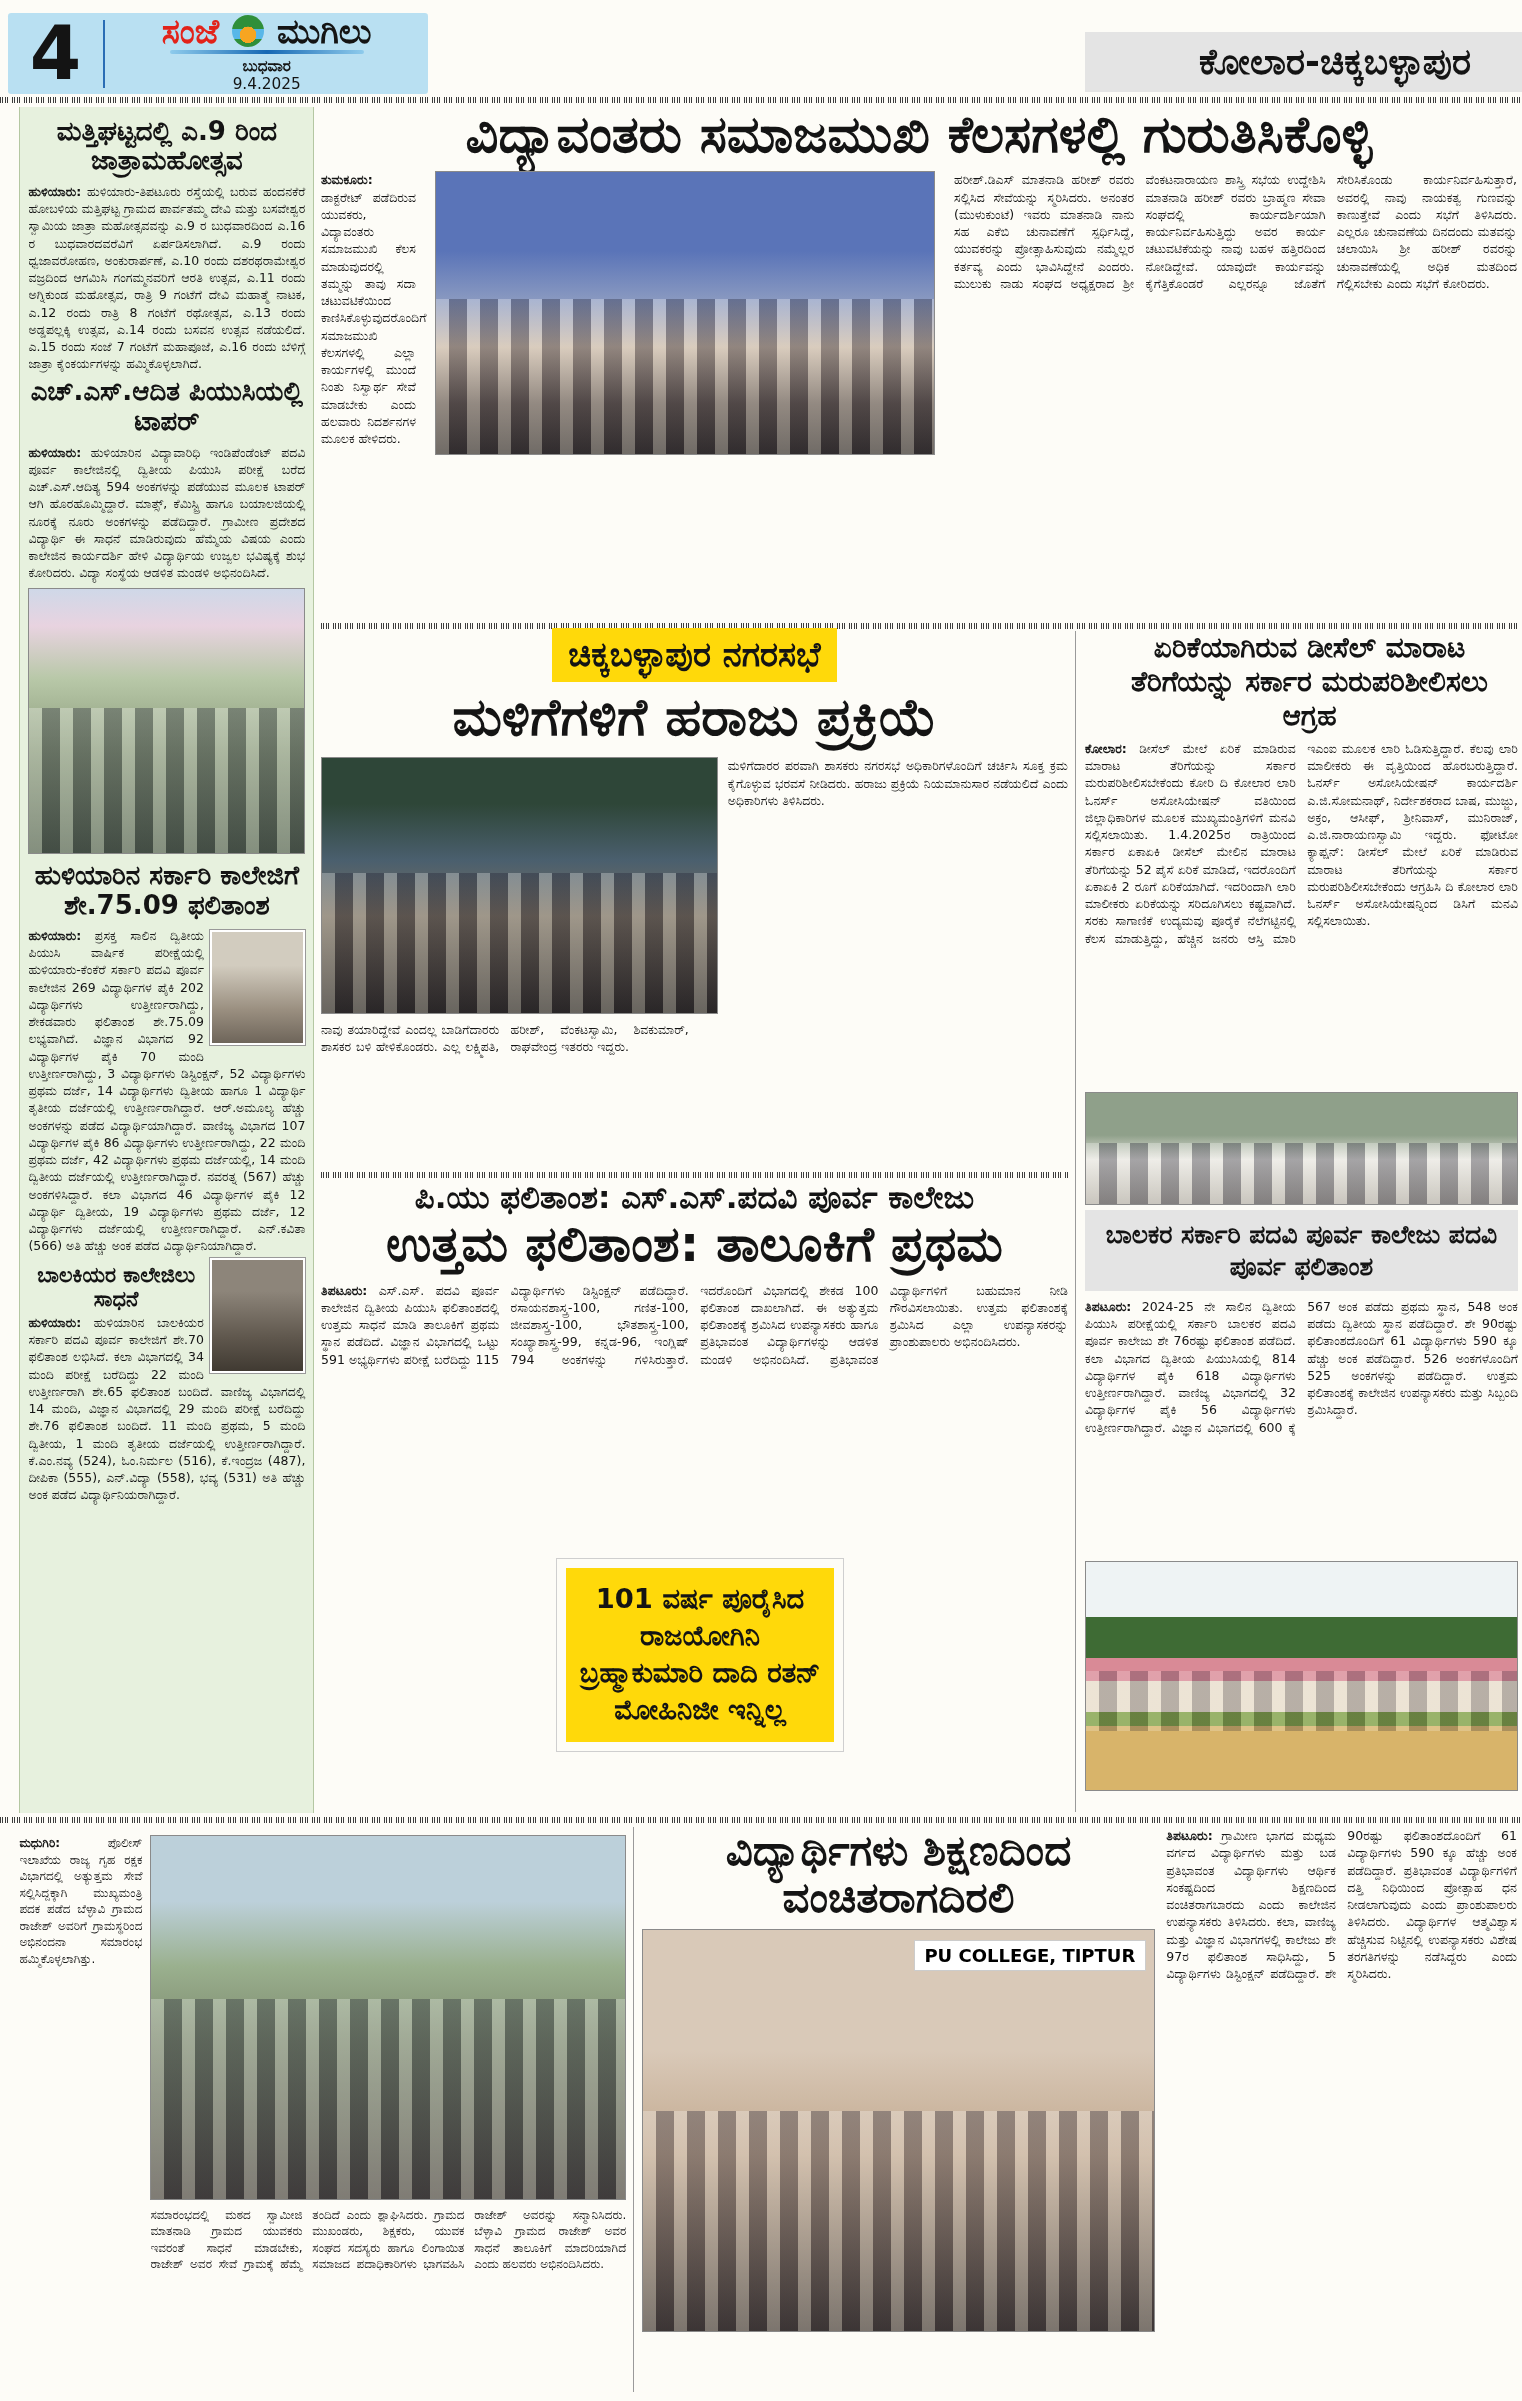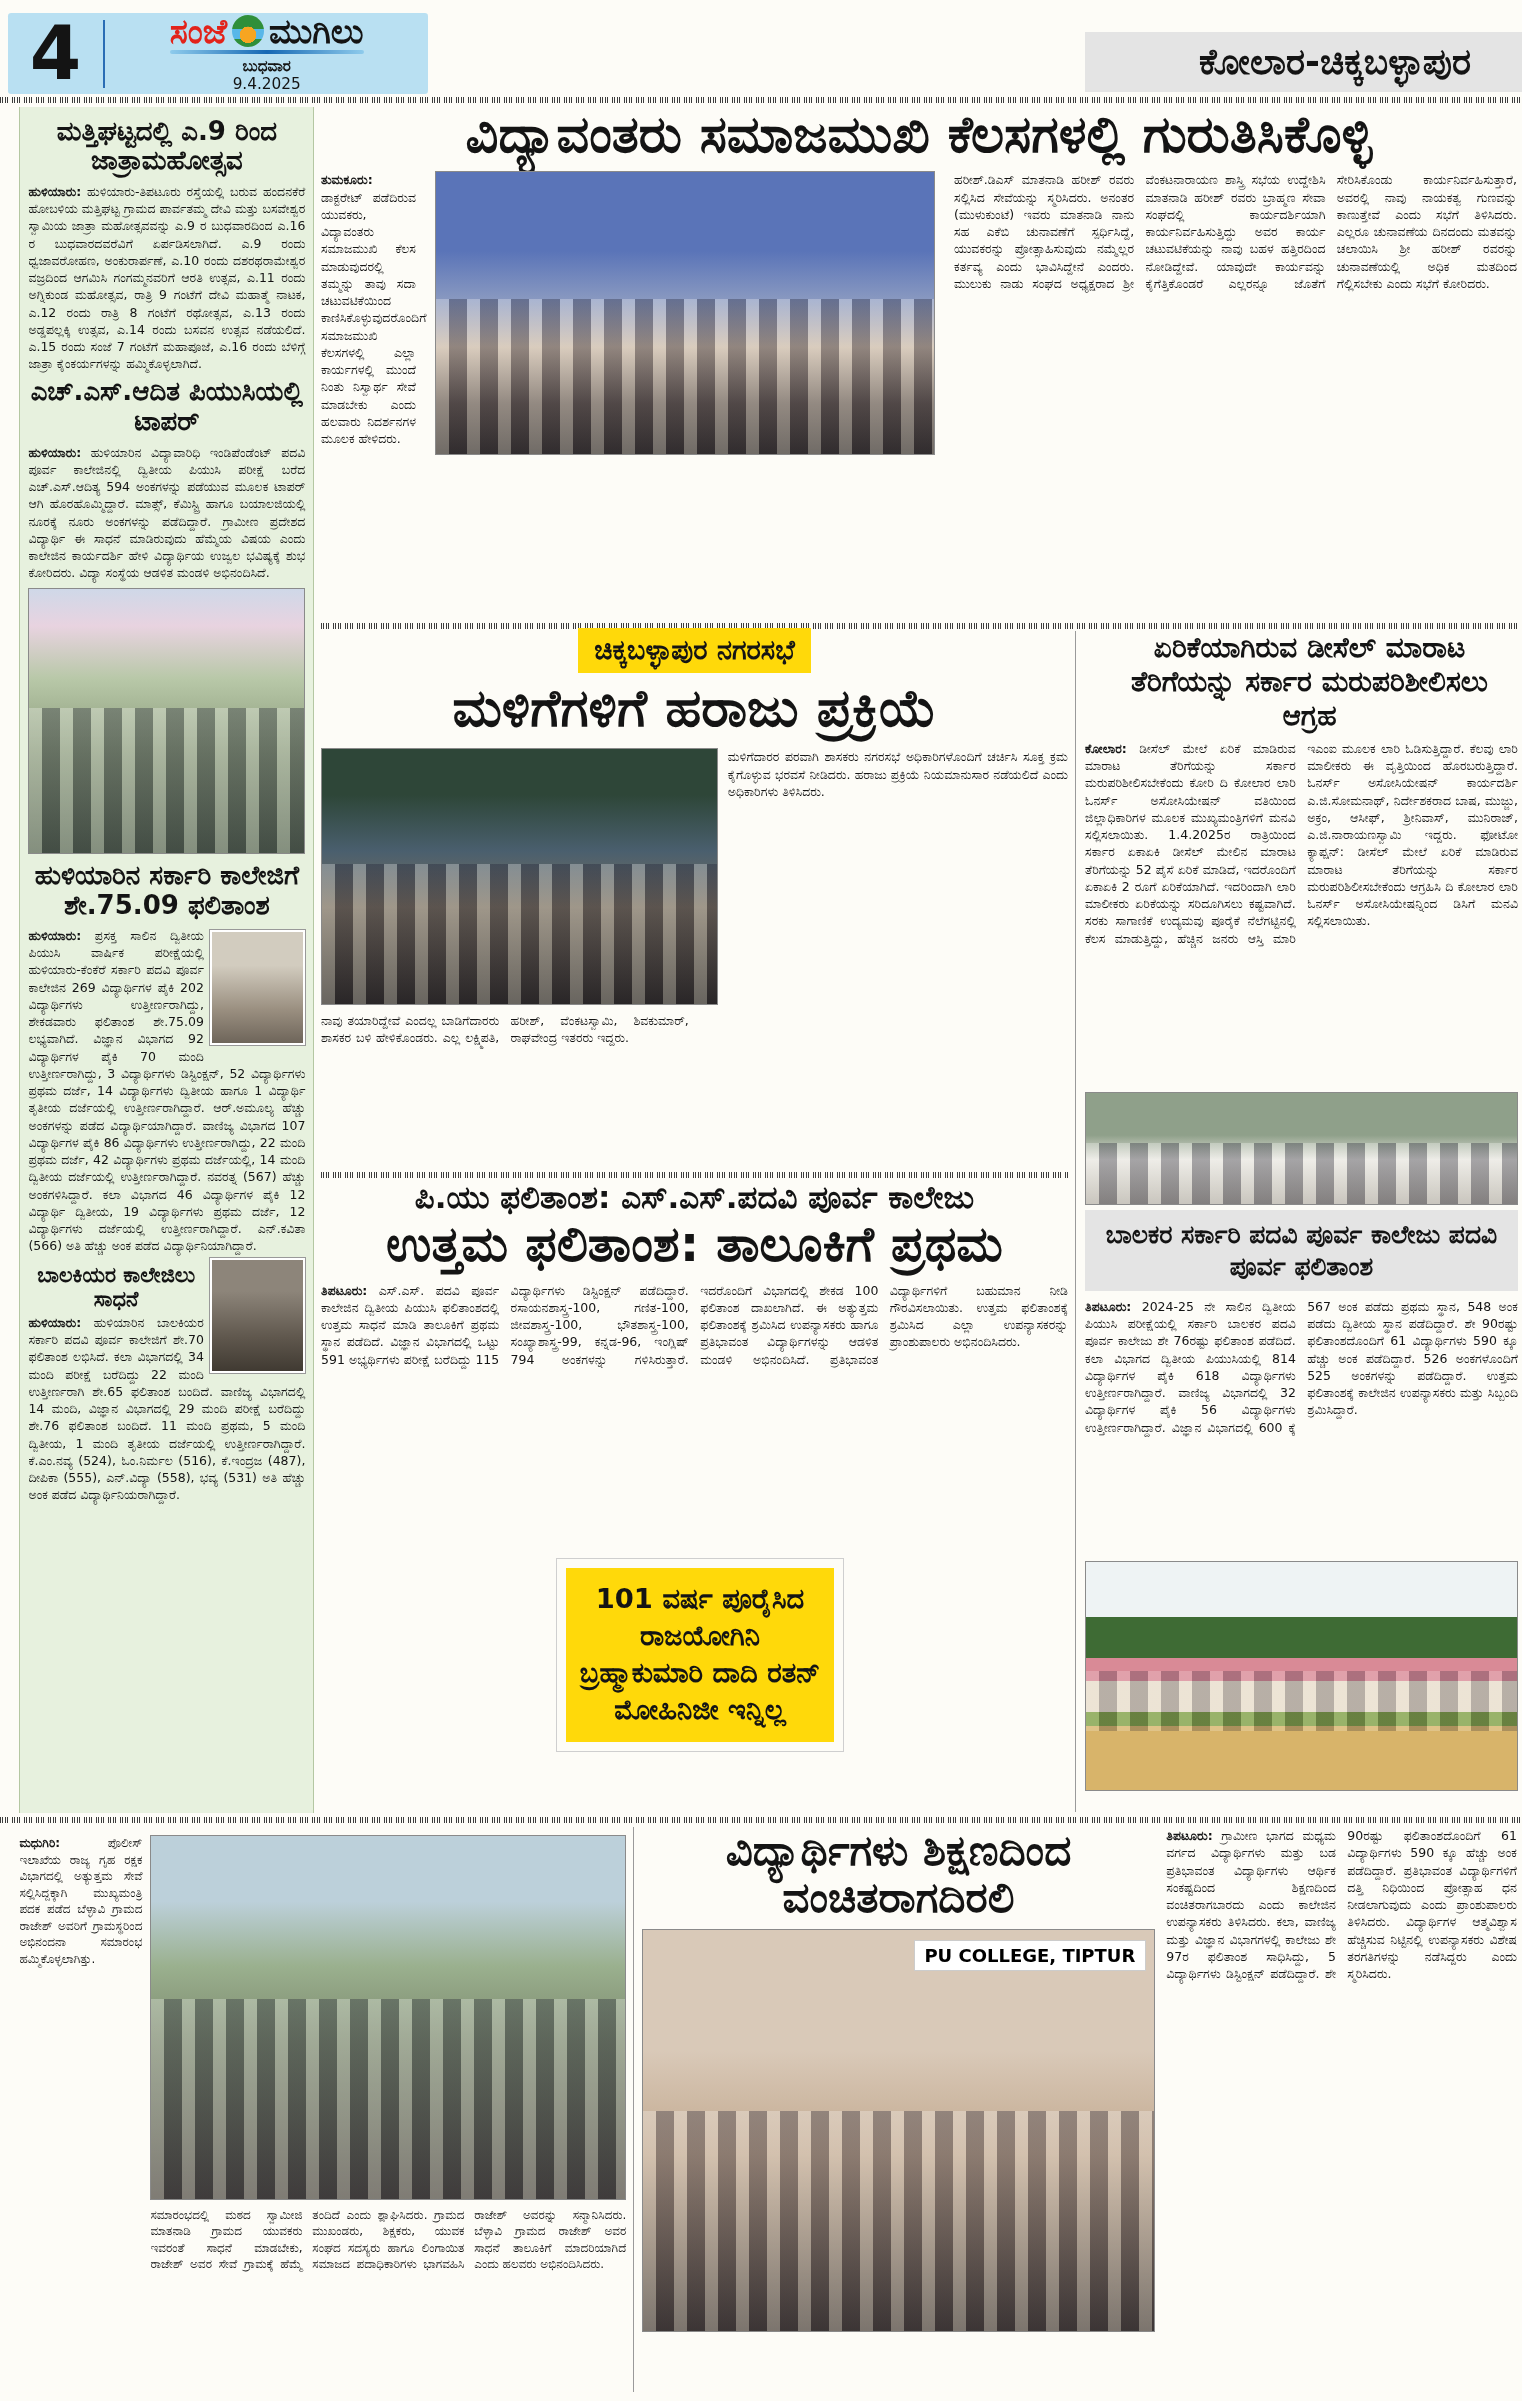--- a/index.html
+++ b/index.html
@@ -10,21 +10,21 @@
   .hatch{position:absolute;height:5.6px;
          background:repeating-linear-gradient(90deg,#3c3c3c 0 0.8px,transparent 0.8px 2.4px);}
   .vrule{position:absolute;width:0.8px;background:#9a9a9a;}
 
   
   .masthead{position:absolute;left:8px;top:13px;width:420px;height:81px;
             background:#b9e0f2;border-radius:3.2px;display:flex;align-items:stretch;}
   .mast-num{width:95px;font-size:74px;font-weight:700;line-height:81px;text-align:center;}
   .mast-div{width:2.4px;background:#2a6db5;margin:6.5px 0;}
   .mast-main{flex:1;display:flex;flex-direction:column;align-items:center;justify-content:center;}
-  .mast-title{font-size:34px;font-weight:800;display:flex;align-items:center;gap:5px;line-height:1;}
+  .mast-title{font-size:34px;font-weight:800;display:flex;align-items:center;gap:13px;line-height:1;}
   .mast-red{color:#e2231a;}
   .mast-under{width:194px;height:4px;border-radius:2.4px;margin:2.4px 0 3.2px;
               background:linear-gradient(90deg,#8ecbec,#1668b4 50%,#8ecbec);}
   .mast-day{font-size:15.3px;font-weight:700;}
   .mast-date{font-size:15.3px;}
 
   .region{position:absolute;left:1085px;top:32px;width:500px;height:60px;background:#e4e4e4;
           display:flex;align-items:center;justify-content:center;font-size:36px;font-weight:800;}
 
   
@@ -52,21 +52,21 @@
   .main-row{display:flex;gap:19px;}
   .main-colL{width:95px;}
   .main-photo{width:500px;height:284px;flex:none;
      background:linear-gradient(180deg,#5a74b8 0 28%,#8898c0 45%,#cbb9a5 62%,#6a5d52 82%,#3a332c 100%);}
   .main-colR{flex:1;column-count:3;column-gap:11.3px;}
   .main-bottom{margin-top:8px;column-count:5;column-gap:11.3px;height:105px;overflow:hidden;}
 
   
   .auction{position:absolute;left:321px;top:631px;width:747px;height:537px;overflow:visible;}
   .kicker{width:max-content;margin:-3.2px auto 4.8px;background:#ffd90a;padding:6.5px 16px;
-          font-size:27px;font-weight:800;}
+          font-size:34px;font-weight:800;}
   .auc-head{font-size:52px;font-weight:800;text-align:center;margin:0 0 9.7px;}
   .auc-row{display:flex;gap:9.7px;}
   .auc-colL{width:187px;}
   .auc-photo{width:397px;height:257px;flex:none;
      background:linear-gradient(180deg,#2e4638 0 18%,#4a5f6e 40%,#7a6f5d 62%,#2f2a22 100%);}
   .auc-colR{flex:1;}
   .auc-bottom{margin-top:6.5px;column-count:4;column-gap:11.3px;height:136px;overflow:hidden;}
 
   
   .rightcol{position:absolute;left:1085px;top:631px;width:433px;height:1181px;overflow:hidden;}

